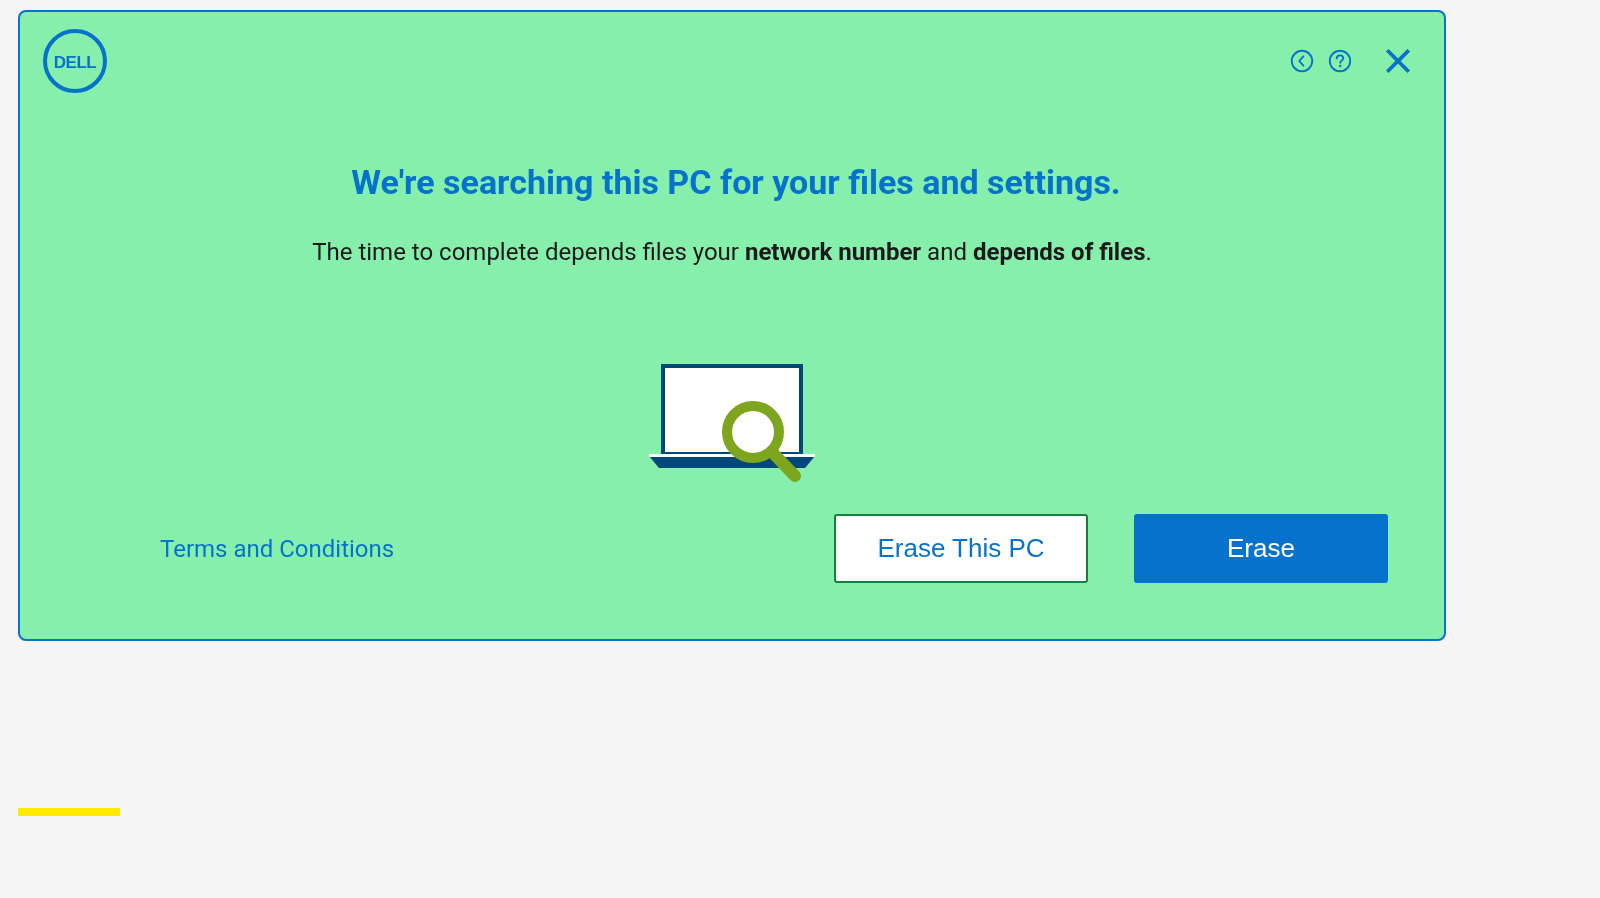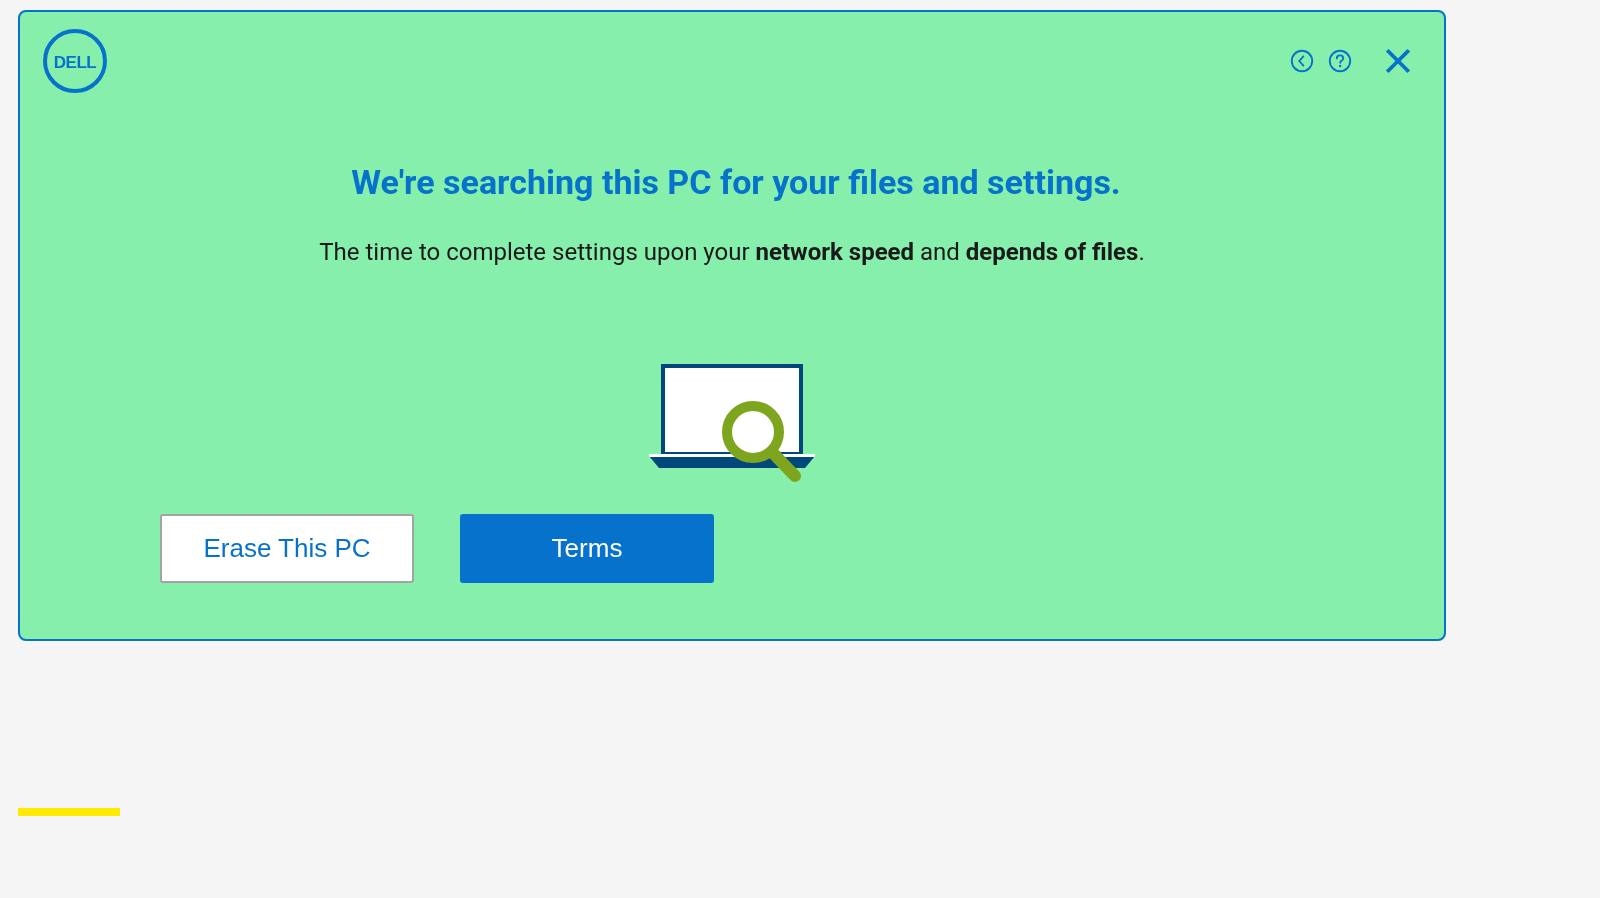--- a/index.html
+++ b/index.html
@@ -120,21 +120,21 @@
       border-radius: 3px;
       font-size: 26px;
       font-weight: 400;
       cursor: pointer;
       display: inline-flex;
       align-items: center;
       justify-content: center;
     }
     .btn-outline {
       background: #ffffff;
-      border: 2px solid #a3a3a3;
+      border: 2px solid #15803d;
       color: #0672cb;
     }
     .btn-filled {
       background: #0672cb;
       border: 2px solid #0672cb;
       color: #ffffff;
     }
     .yellow-underline {
       position: absolute;
       left: 18px;
@@ -177,39 +177,40 @@
           <line x1="8" y1="8" x2="28" y2="28" stroke="#0672cb" stroke-width="4" stroke-linecap="square"></line>
           <line x1="28" y1="8" x2="8" y2="28" stroke="#0672cb" stroke-width="4" stroke-linecap="square"></line>
         </svg>
       </span>
     </div>
   </div>
 
   <div class="content">
     <div class="headline">We're searching this PC for your files and settings.</div>
     <div class="subtext">
-      <span>The time to complete settings upon your </span><strong>network speed</strong><span> and </span><strong>depends of files</strong><span>.</span>
+      <span>The time to complete depends files your </span><strong>network number</strong><span> and </span><strong>depends of files</strong><span>.</span>
     </div>
 
     <div class="illustration">
       <svg viewBox="0 0 170 120" width="170" height="120">
 
         <rect x="16" y="4" width="138" height="88" fill="#ffffff" stroke="#00477b" stroke-width="4"></rect>
 
         <path d="M2 94 L168 94 L158 106 L12 106 Z" fill="#00477b"></path>
         <rect x="2" y="92" width="166" height="3" fill="#ffffff"></rect>
 
         <circle cx="106" cy="70" r="26" fill="#ffffff" stroke="#7ea51e" stroke-width="10"></circle>
         <line x1="125" y1="90" x2="148" y2="114" stroke="#7ea51e" stroke-width="12" stroke-linecap="round"></line>
       </svg>
     </div>
   </div>
 
   <div class="bottom-bar">
+    <a class="terms-link">Terms and Conditions</a>
     <div class="button-group">
       <button class="btn btn-outline">Erase This PC</button>
-      <button class="btn btn-filled">Terms</button>
+      <button class="btn btn-filled">Erase</button>
     </div>
   </div>
 
 </div>
 
 <div class="yellow-underline"></div>
 
 </body></html>

